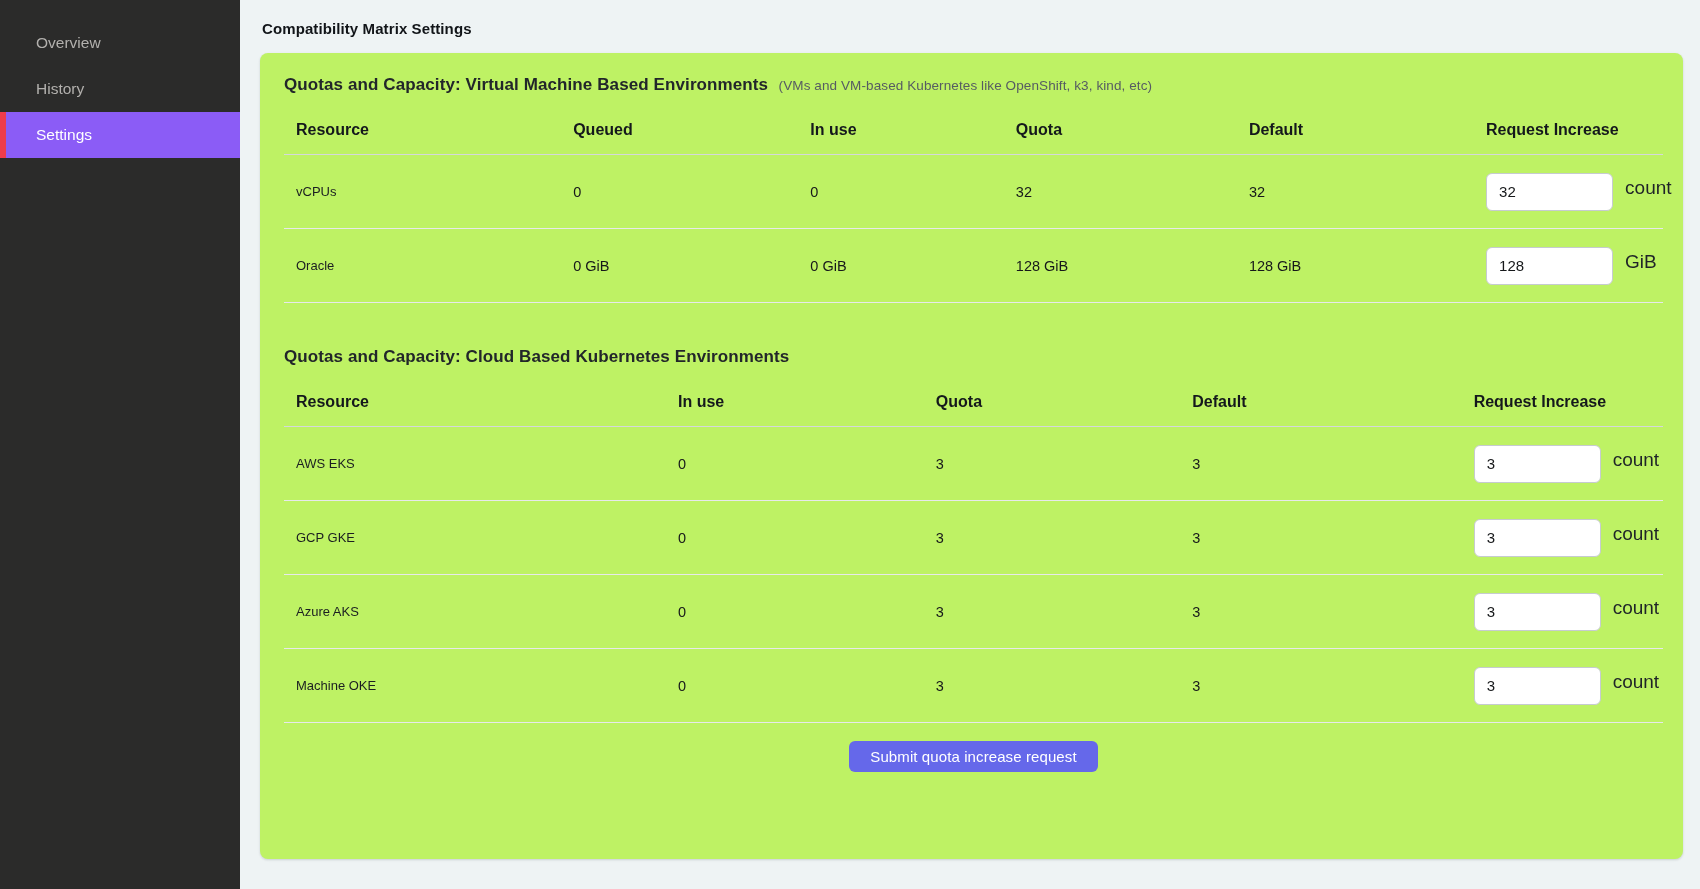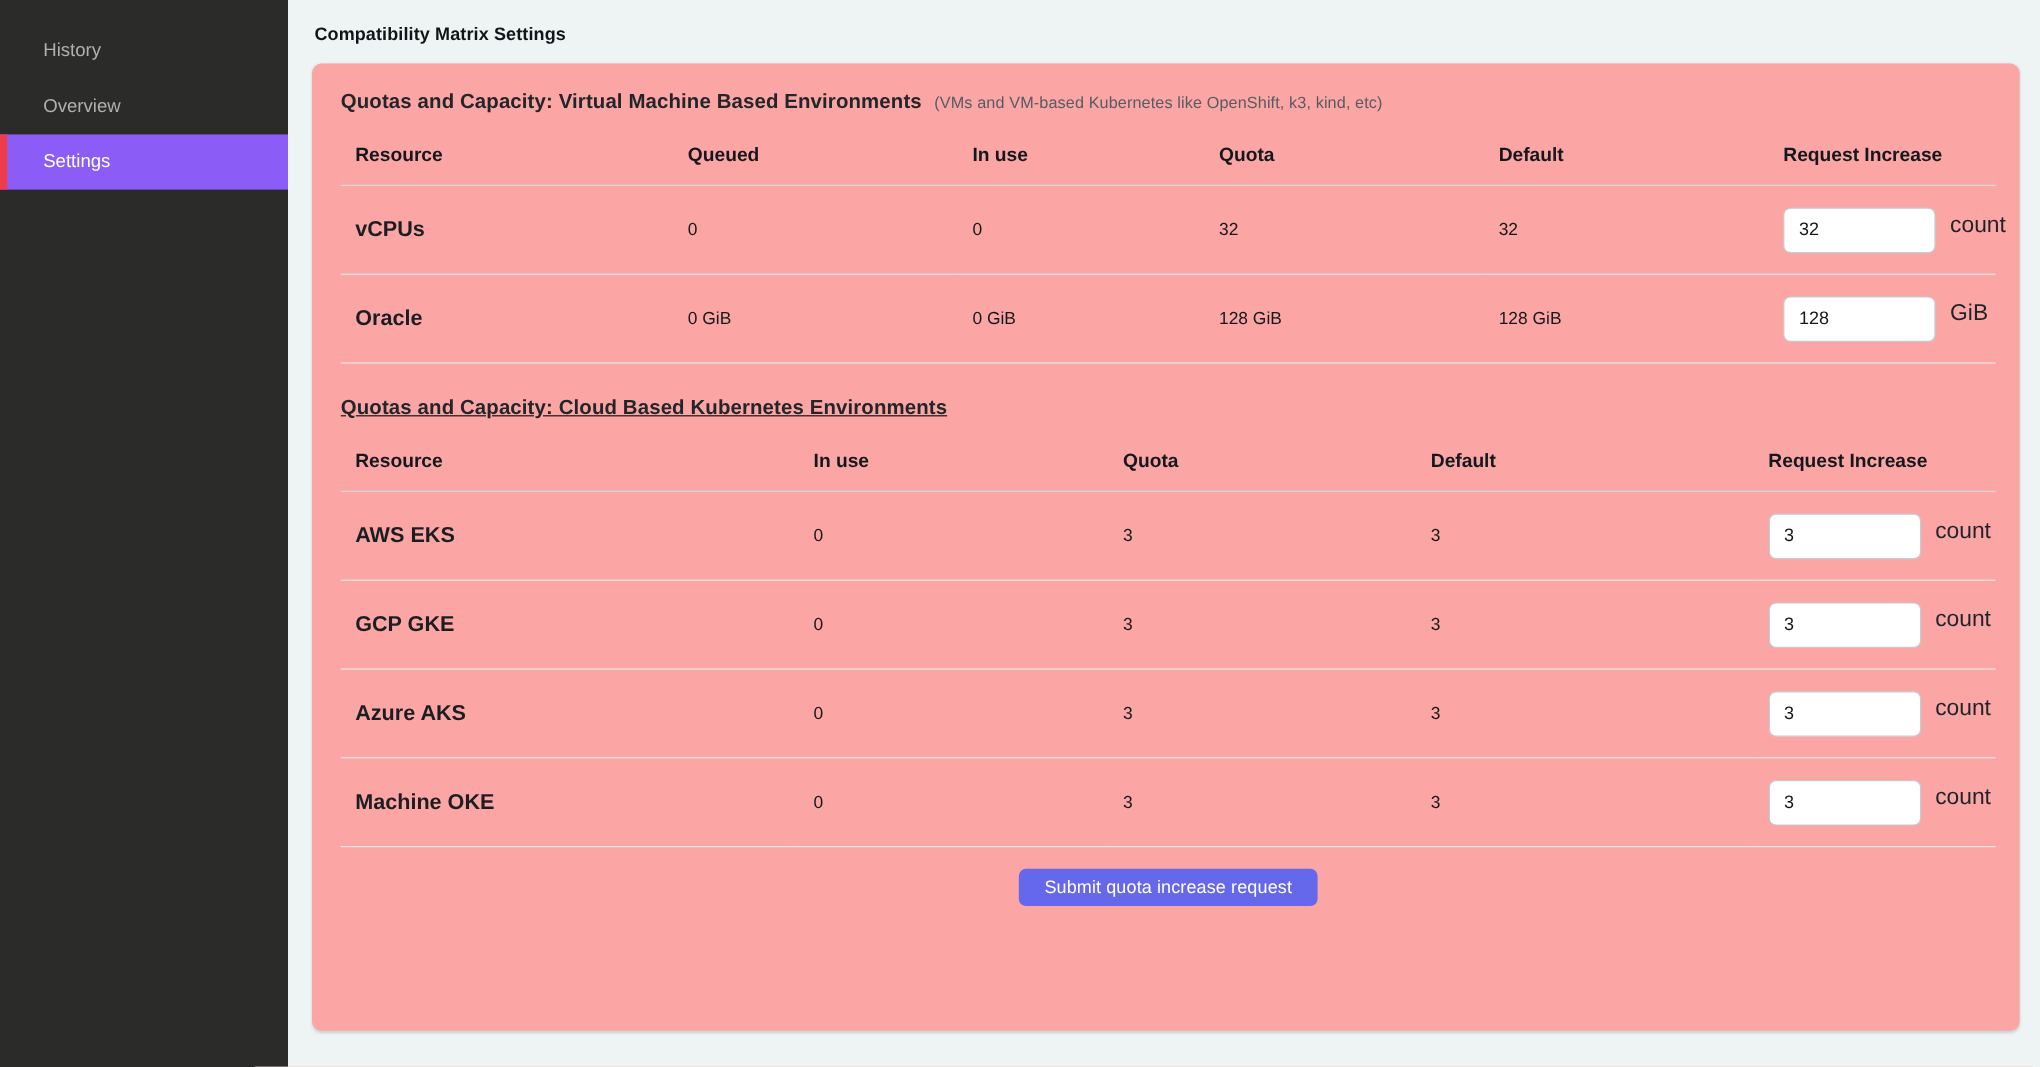--- a/index.html
+++ b/index.html
@@ -44,41 +44,41 @@
   }
   .page-title {
     font-size: 15px;
     font-weight: 700;
     color: #111418;
     margin: 4px 0 0 2px;
     letter-spacing: 0.1px;
   }
   .card {
     margin-top: 16px;
-    background: #fca5a5;
+    background: #bef264;
     border-radius: 8px;
     box-shadow: 0 1px 3px rgba(20,30,40,0.10), 0 1px 2px rgba(20,30,40,0.06);
     padding: 22px 20px 14px 24px;
     min-height: 806px;
   }
 
   .section-title {
     font-size: 17px;
     font-weight: 700;
     color: #22262a;
     letter-spacing: 0.1px;
   }
   .section-subtitle {
     font-size: 13.5px;
     font-weight: 400;
     color: #565c62;
     margin-left: 6px;
     letter-spacing: 0.1px;
   }
-  .section-2 { margin-top: 27px; text-decoration: underline; }
+  .section-2 { margin-top: 44px; }
 
   table {
     width: 100%;
     border-collapse: collapse;
     margin-top: 12px;
     table-layout: fixed;
   }
   th {
     text-align: left;
     font-size: 16px;
@@ -88,21 +88,21 @@
     border-bottom: 1px solid #d4d8db;
   }
   td {
     height: 74px;
     padding-left: 12px;
     font-size: 14.5px;
     color: #16181a;
     border-bottom: 1px solid #e7e9eb;
     vertical-align: middle;
   }
-  td.resource { font-weight: 700; font-size: 18px; color: #1b1e21; }
+  td.resource { font-weight: 400; font-size: 13px; color: #1b1e21; }
 
   .req-wrap { display: flex; align-items: center; gap: 12px; }
   .req-input {
     width: 127px;
     height: 38px;
     border: 1px solid #c6cbd0;
     border-radius: 6px;
     padding: 0 12px;
     font-size: 15px;
     font-family: "Liberation Sans", "DejaVu Sans", sans-serif;
@@ -134,24 +134,24 @@
     line-height: 15px;
     cursor: pointer;
     letter-spacing: 0.1px;
   }
 </style>
 </head>
 <body>
 
 <nav class="sidebar">
   <div class="nav-item">
+      <span>Overview</span>
+    </div>
+  <div class="nav-item">
       <span>History</span>
-    </div>
-  <div class="nav-item">
-      <span>Overview</span>
     </div>
   <div class="nav-item active">
       <span>Settings</span>
     </div>
 </nav>
 
 <main class="main">
   <h1 class="page-title">Compatibility Matrix Settings</h1>
 
   <section class="card">

